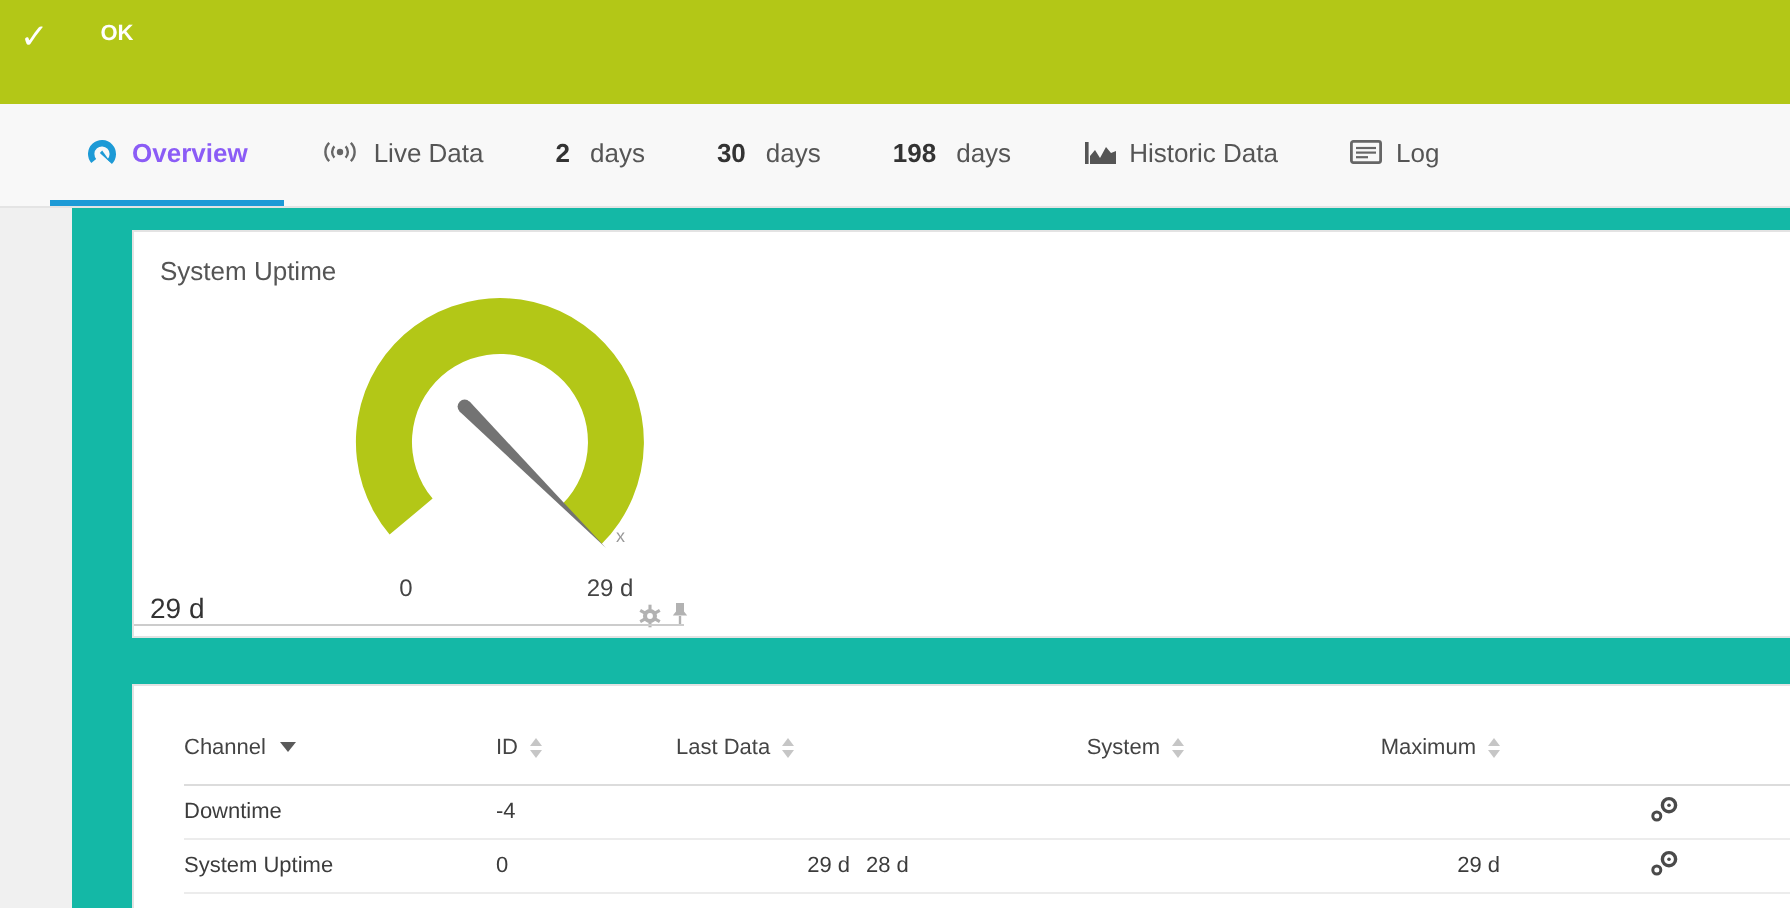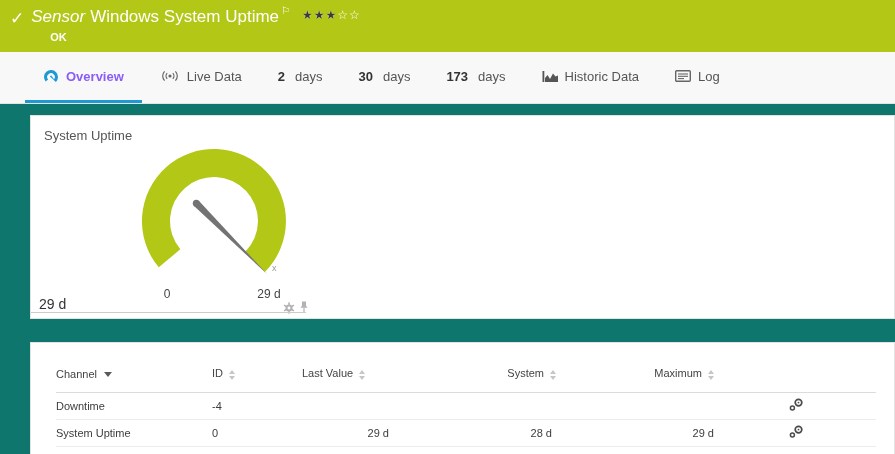--- a/index.html
+++ b/index.html
@@ -33,21 +33,21 @@
   .tab {
     display:flex; align-items:center; gap:7px; padding:0 18px;
     font-size:13px; color:#555; cursor:pointer; white-space:nowrap;
     border-bottom:3px solid transparent;
   }
   .tab.active { border-bottom-color:#1d9ad6; color:#8b5cf6; font-weight:bold; }
   .tab .num { font-weight:bold; color:#333; margin-right:3px; }
   .tab svg, .tab .gear-svg { flex:0 0 auto; }
 
   
-  main { padding:11px 0 0 30px; background:#0f766e; height:350px; }
+  main { padding:11px 0 0 30px; background:#14b8a6; height:350px;margin-left:36px; }
   .card { background:#fff; border:1px solid #e3e3e3; width:865px; position:relative; }
   .gauge-card { height:204px; }
   .table-card { margin-top:23px; height:112px; border-bottom:none; overflow:hidden; }
 
   .card-title { position:absolute; left:13px; top:12px; font-size:13px; color:#555; }
   .gauge-svg { position:absolute; left:105px; top:28px; }
   .g-min { position:absolute; left:126px; top:171px; width:20px; text-align:center; font-size:12px; color:#444; }
   .g-max { position:absolute; left:215px; top:171px; width:46px; text-align:center; font-size:12px; color:#444; }
   .g-value { position:absolute; left:8px; top:180px; font-size:14px; color:#333; }
   .g-icons { position:absolute; left:252px; top:185px; display:flex; gap:4px; align-items:center; cursor:pointer; }
@@ -61,21 +61,21 @@
   thead th {
     font-weight:normal; color:#444; text-align:left;
     height:49px; vertical-align:bottom; padding:0 0 12px 0;
     border-bottom:1px solid #dcdcdc; white-space:nowrap; cursor:pointer;
   }
   tbody td { height:27px; padding:0; border-bottom:1px solid #ececec; white-space:nowrap; }
   th.h-min, th.h-max { text-align:right; }
   th.h-min { padding-right:6px; }
   th.h-max { padding-right:3px; }
   td.c-last { text-align:right; padding-right:8px; }
-  td.c-min  { text-align:right; padding-right:10px; }
+  td.c-min  { padding-right:10px; }
   td.c-max  { text-align:right; padding-right:3px; }
   td.c-act  { text-align:center; }
   td.c-act span { cursor:pointer; display:inline-block; }
 
   
   .sort-desc {
     display:inline-block; width:0; height:0; margin-left:7px; vertical-align:middle;
     border-left:4px solid transparent; border-right:4px solid transparent;
     border-top:5px solid #5a5a5a;
   }
@@ -85,23 +85,20 @@
   .sort-both .down { border-top:4px solid #c6c6c6; }
 </style>
 </head>
 <body>
 
 <div class="screen">
 
   <header class="topbar">
     <span class="check">✓</span>
     <div>
-      <div class="title-row">
-        <span class="type">Sensor</span><span class="title">Windows System Uptime</span><span class="flag">⚐</span><span class="stars"><span class="stars-filled">★★★</span><span class="stars-empty">☆☆</span></span>
-      </div>
       <div class="status">OK</div>
     </div>
   </header>
 
   <nav class="tabs">
     <div class="tab active">
       <svg width="16" height="15" viewBox="0 0 16 15">
         <path d="M2.64 12.5 A7 7 0 1 1 12.95 12.95 L10.69 10.69 A3.8 3.8 0 1 0 5.09 10.44 Z" fill="#1d9ad6"></path>
         <polygon points="6.9,7.5 8.1,6.3 12.6,12.6" fill="#1d9ad6"></polygon>
       </svg>
@@ -119,21 +116,21 @@
     </div>
     <div class="tab">
       <span class="num">2</span>
       <span>days</span>
     </div>
     <div class="tab">
       <span class="num">30</span>
       <span>days</span>
     </div>
     <div class="tab">
-      <span class="num">173</span>
+      <span class="num">198</span>
       <span>days</span>
     </div>
     <div class="tab">
       <svg width="16" height="13" viewBox="0 0 16 13">
         <rect x="0.5" y="1" width="1.8" height="11" fill="#555"></rect>
         <path d="M3 12 L3 8 5.5 5 8 9 11 3.5 13.5 6.5 16 5.5 16 12 Z" fill="#555"></path>
       </svg>
       <span>Historic Data</span>
     </div>
     <div class="tab">
@@ -200,21 +197,21 @@
             <th>
               <span>Channel</span><span class="sort-desc"></span>
             </th>
             <th>
               <span>ID</span><span class="sort-both">
                   <i class="up"></i>
                   <i class="down"></i>
                 </span>
             </th>
             <th>
-              <span>Last Value</span><span class="sort-both">
+              <span>Last Data</span><span class="sort-both">
                   <i class="up"></i>
                   <i class="down"></i>
                 </span>
             </th>
             <th class="h-min">
               <span>System</span><span class="sort-both">
                   <i class="up"></i>
                   <i class="down"></i>
                 </span>
             </th>

